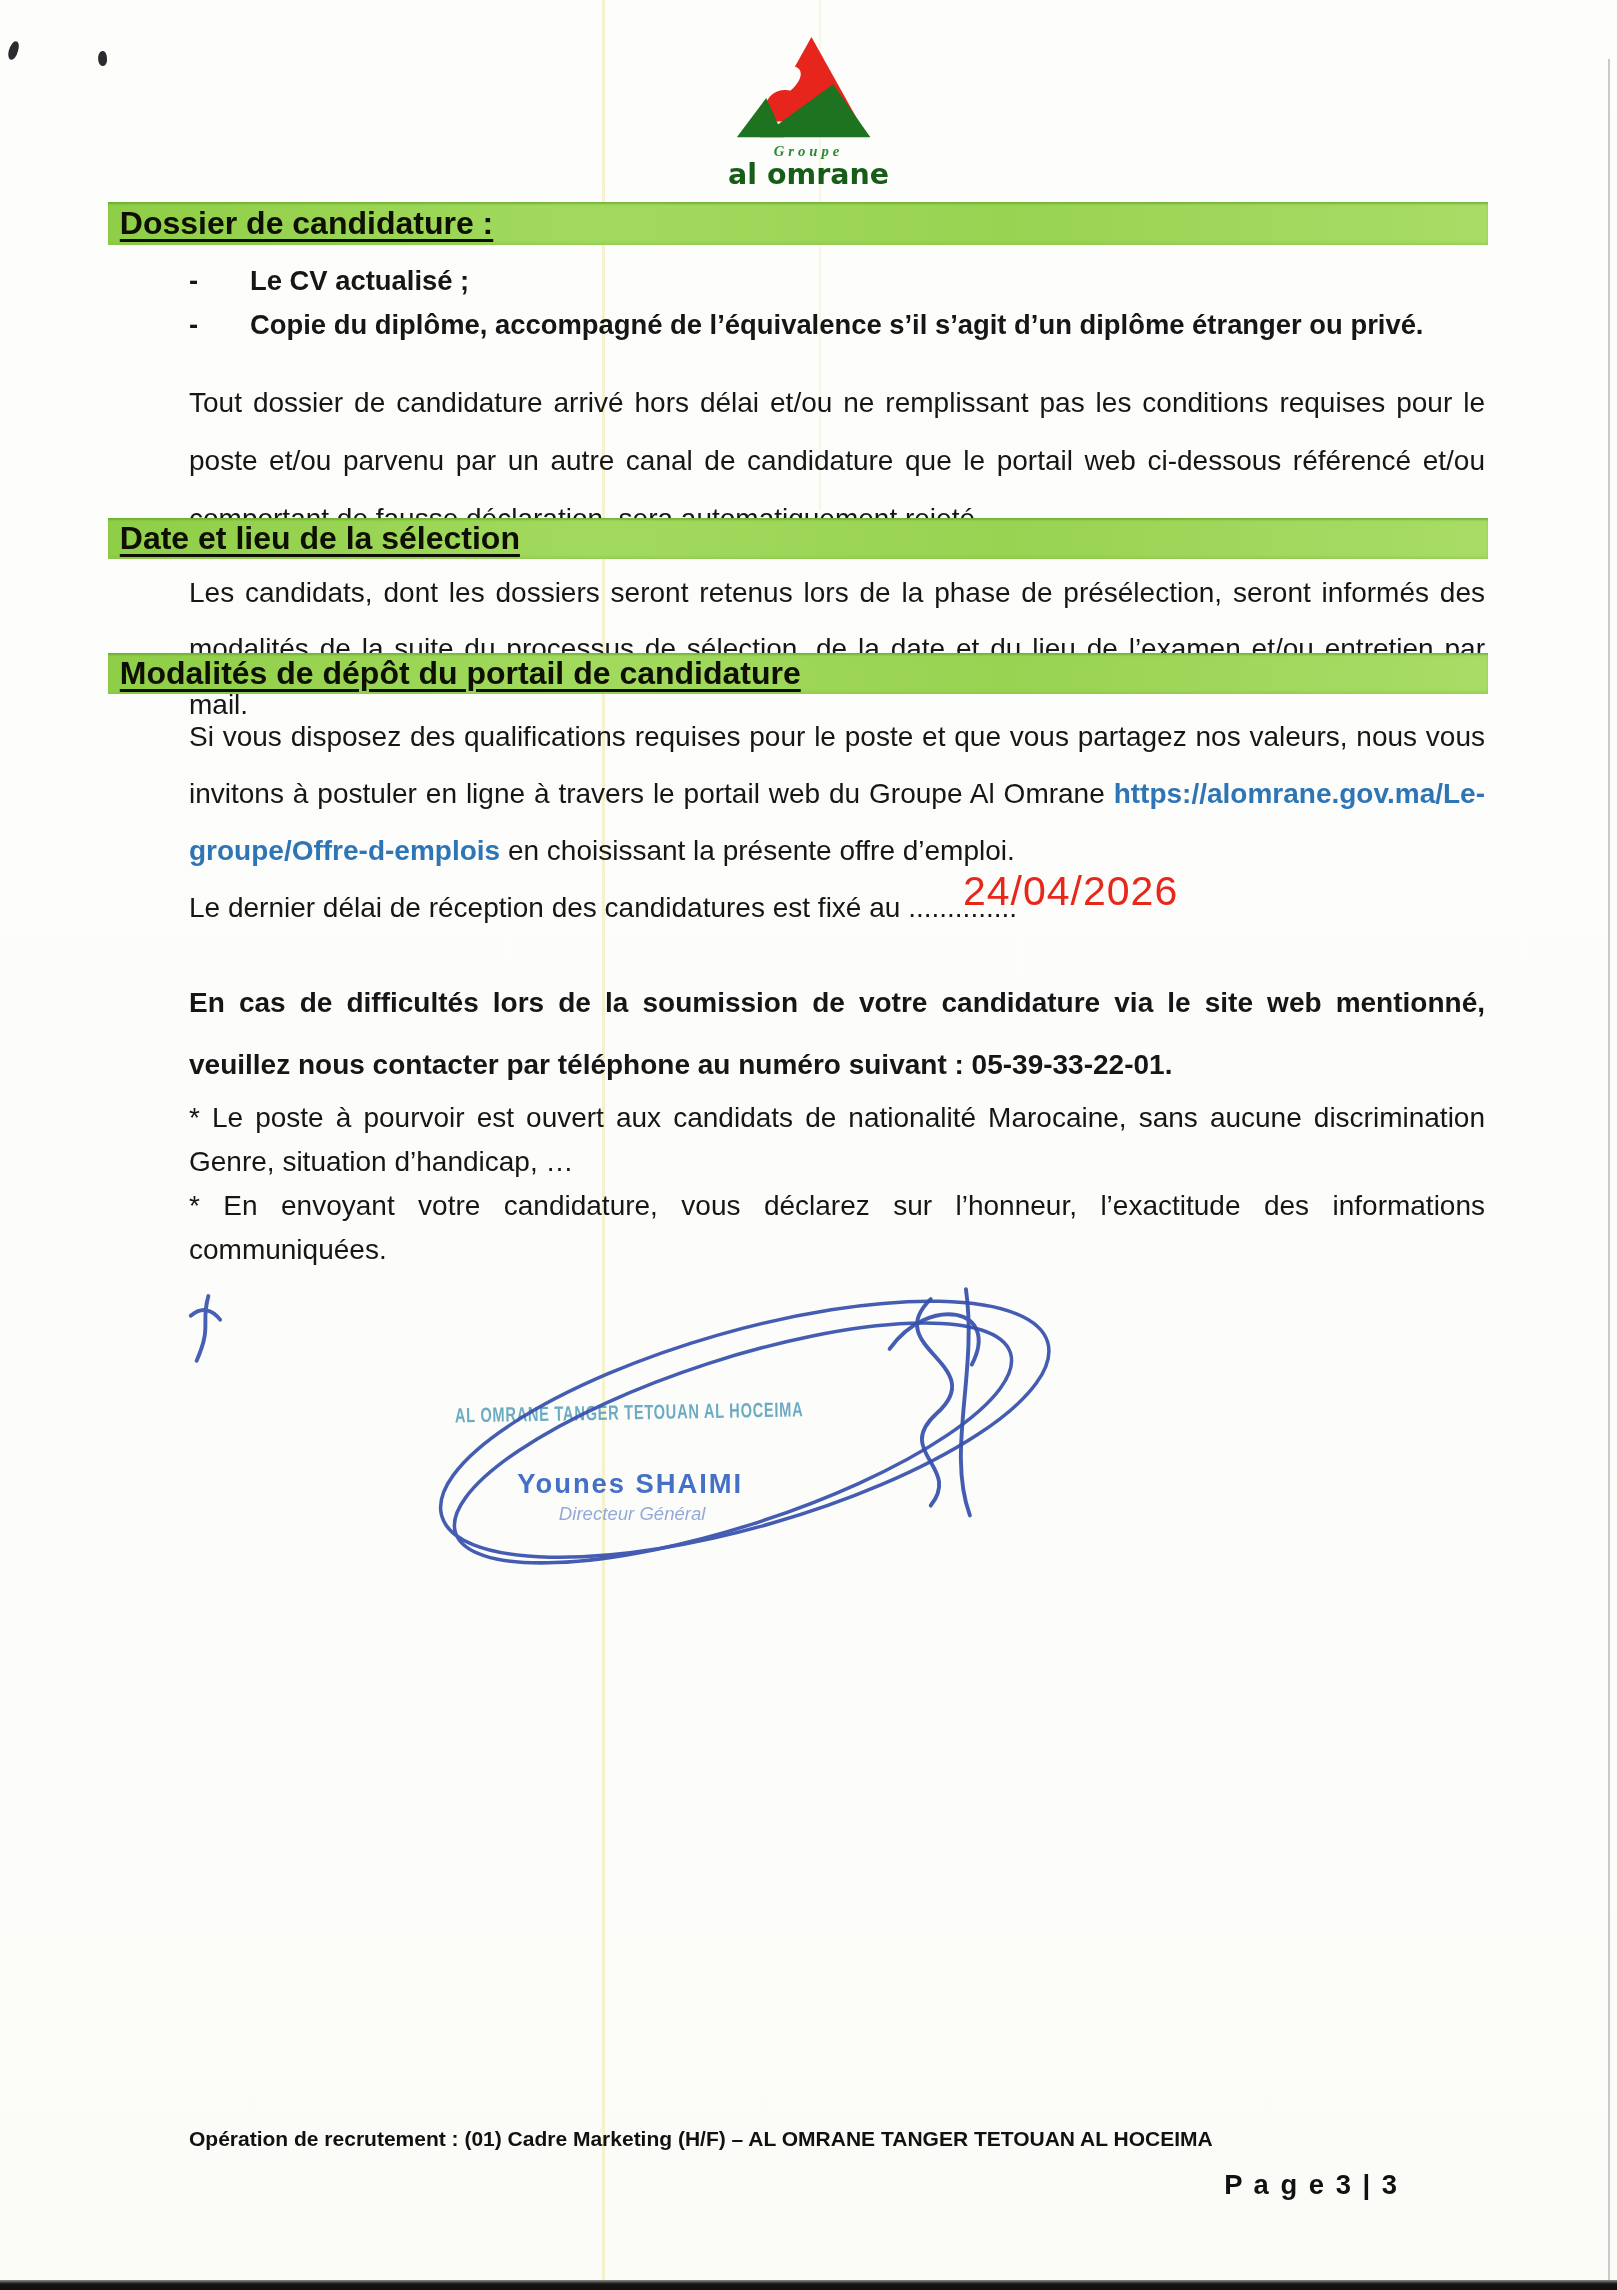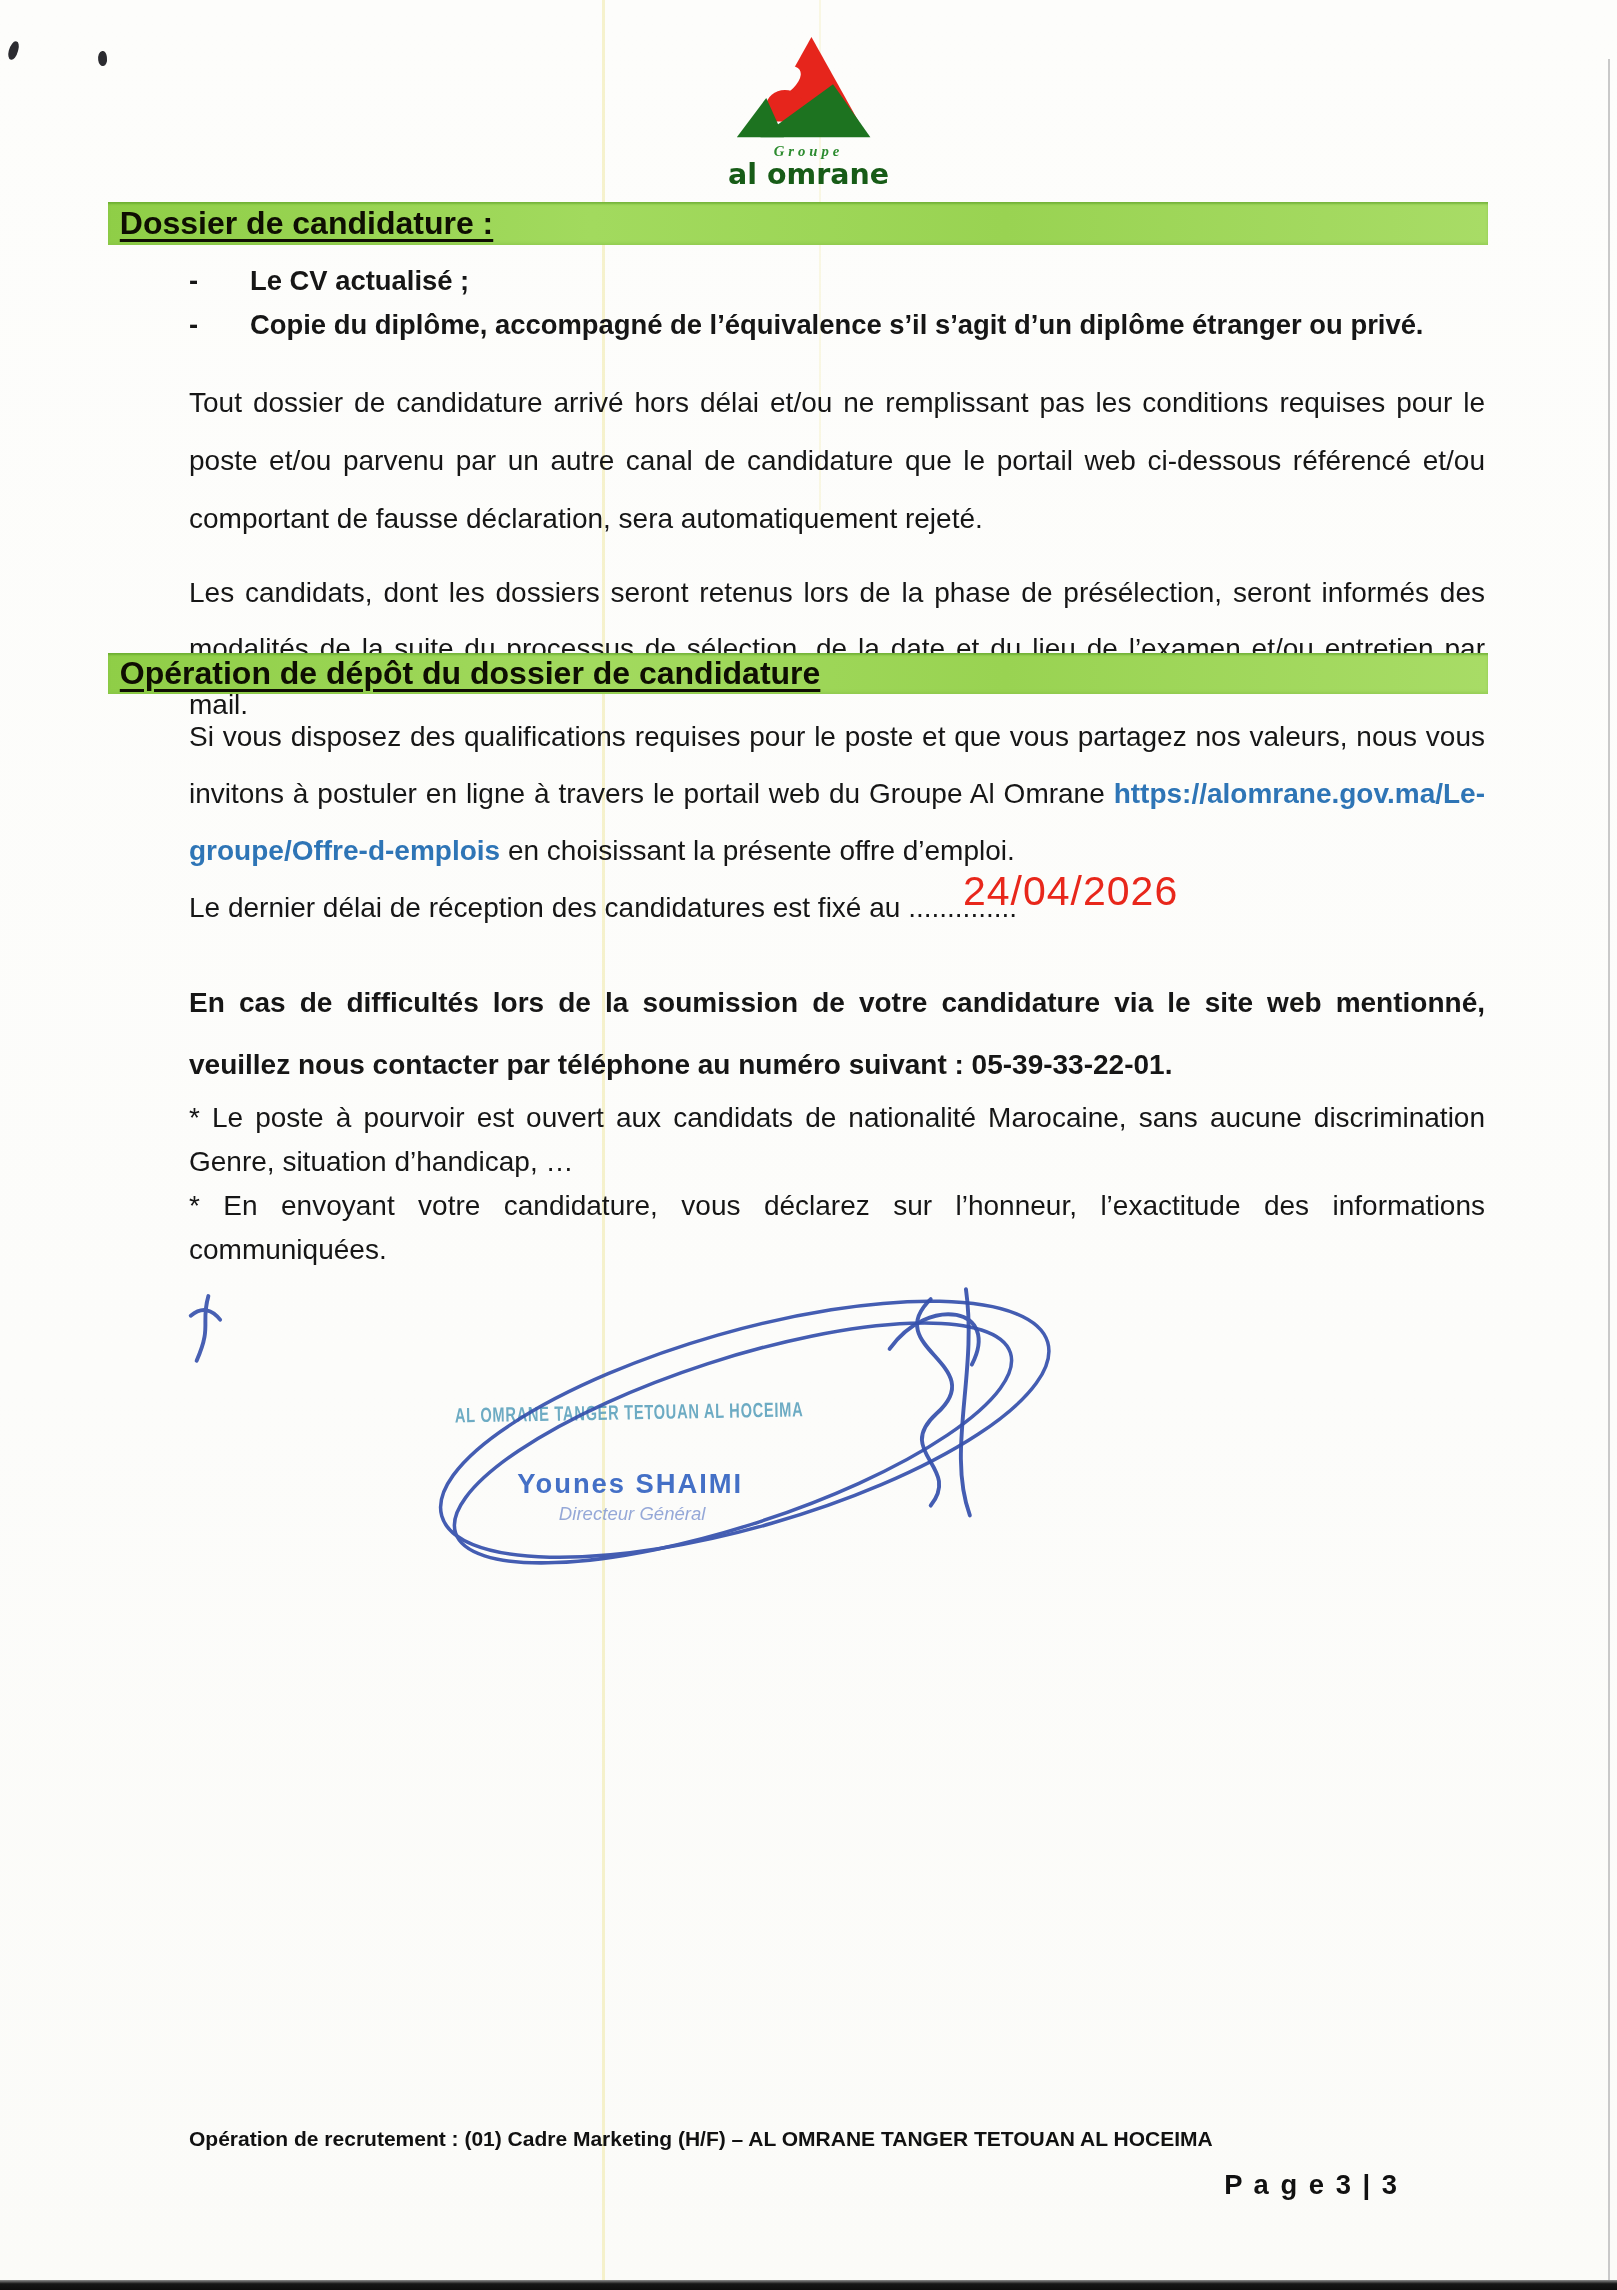--- a/index.html
+++ b/index.html
@@ -111,25 +111,28 @@
       <span>Le CV actualisé ;</span>
     </div>
     <div class="bullet-row">
       <span class="bullet-dash">-</span>
       <span>Copie du diplôme, accompagné de l’équivalence s’il s’agit d’un diplôme étranger ou privé.</span>
     </div>
   </div>
 
   <div class="block justified para-reject">Tout dossier de candidature arrivé hors délai et/ou ne remplissant pas les conditions requises pour le poste et/ou parvenu par un autre canal de candidature que le portail web ci-dessous référencé et/ou comportant de fausse déclaration, sera automatiquement rejeté.</div>
 
+  <div class="bar bar-2">
+    <span class="bar-title">Date et lieu de la sélection</span>
+  </div>
 
   <div class="block justified para-select">Les candidats, dont les dossiers seront retenus lors de la phase de présélection, seront informés des modalités de la suite du processus de sélection, de la date et du lieu de l’examen et/ou entretien par mail.</div>
 
   <div class="bar bar-3">
-    <span class="bar-title">Opération de dépôt du dossier de candidature</span>
+    <span class="bar-title">Modalités de dépôt du portail de candidature</span>
   </div>
 
   <div class="block justified para-apply">
     <span>Si vous disposez des qualifications requises pour le poste et que vous partagez nos valeurs, nous vous invitons à postuler en ligne à travers le portail web du Groupe Al Omrane </span><span class="portal-link">https://alomrane.gov.ma/Le-groupe/Offre-d-emplois</span><span> en choisissant la présente offre d’emploi.</span>
   </div>
 
   <div class="block deadline">
     <span>Le dernier délai de réception des candidatures est fixé au </span><span>..............</span>
     <span class="deadline-date">24/04/2026</span>
   </div>

